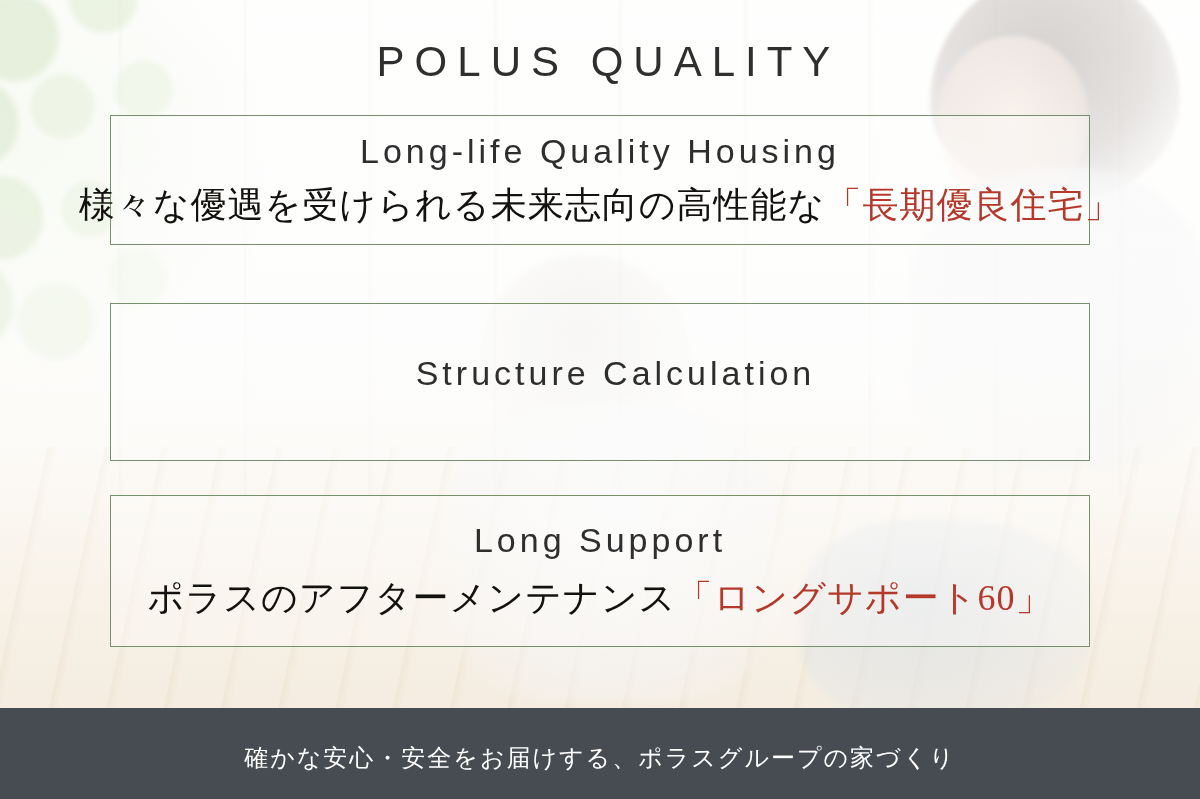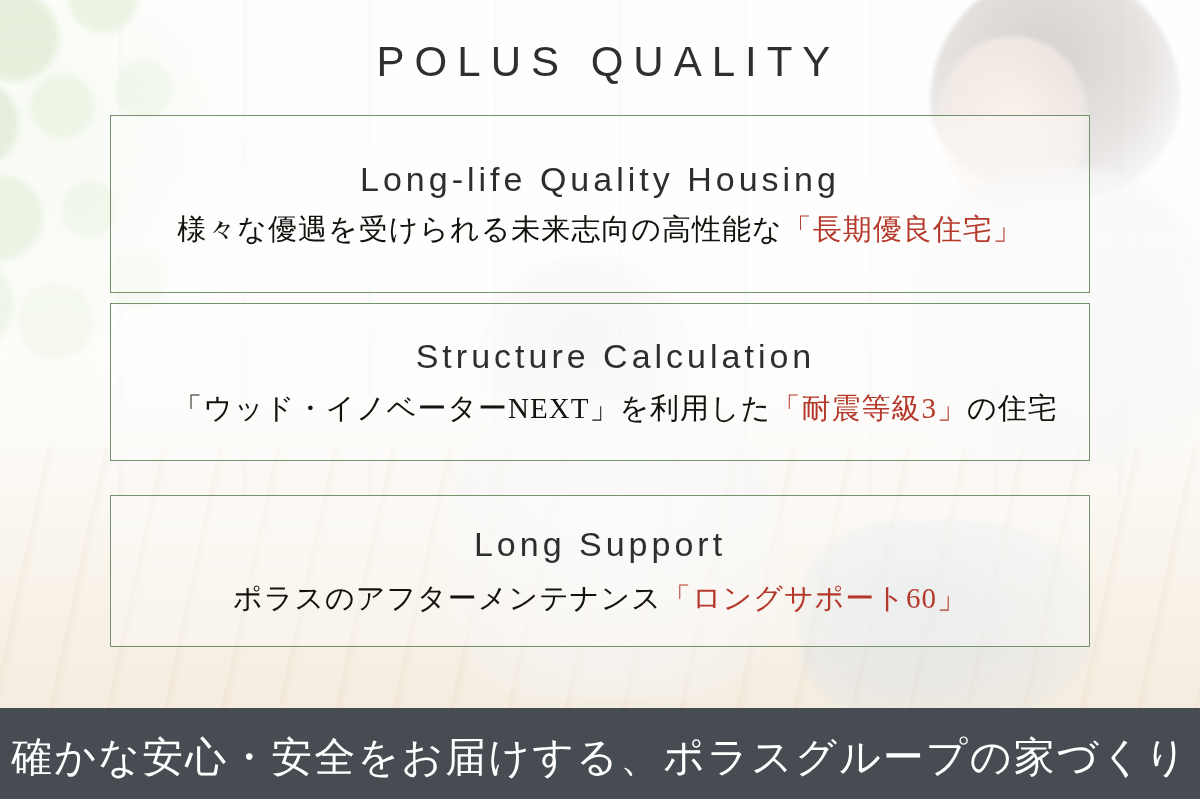--- a/index.html
+++ b/index.html
@@ -169,40 +169,40 @@
     left: 110px;
     width: 980px;
     border: 1px solid #768f6d;
     box-sizing: border-box;
     background: rgba(255,255,255,0.30);
     display: flex;
     flex-direction: column;
     align-items: center;
     justify-content: center;
   }
-  .card-1 { top: 115px; height: 178px; }
+  .card-1 { top: 115px; height: 130px; }
   .card-2 { top: 303px; height: 158px; padding-left: 31px; }
   .card-3 { top: 495px; height: 152px; justify-content: center; }
 
   .card-en {
     font-family: "Liberation Sans", "DejaVu Sans", sans-serif;
     font-size: 34px;
     font-weight: 300;
     letter-spacing: 4px;
     color: #2e2e2e;
     white-space: nowrap;
     line-height: 1.1;
   }
   .card-1 .card-en { margin-bottom: 14px; }
   .card-2 .card-en { margin-bottom: 16px; }
   .card-3 .card-en { margin-bottom: 18px; }
 
   .card-ja {
     font-family: "Liberation Serif", "DejaVu Serif", serif;
-    font-size: 29px;
+    font-size: 36px;
     letter-spacing: 1px;
     color: #14120f;
     white-space: nowrap;
     line-height: 1.2;
   }
   .hl {
     color: #b5392b;
   }
 
   .footer-bar {
@@ -210,21 +210,21 @@
     left: 0; right: 0;
     top: 708px;
     height: 91px;
     background: #474c52;
     display: flex;
     align-items: center;
     justify-content: center;
   }
   .footer-text {
     font-family: "Liberation Serif", "DejaVu Serif", serif;
-    font-size: 41px;
+    font-size: 24px;
     letter-spacing: 2px;
     color: #ffffff;
     white-space: nowrap;
     margin-top: 8px;
   }
 </style>
 </head>
 <body>
 
 <div class="stage">
@@ -249,23 +249,20 @@
 
     <div class="card card-1">
       <div class="card-en">Long-life Quality Housing</div>
       <div class="card-ja">
         <span>様々な優遇を受けられる未来志向の高性能な</span><span class="hl">「長期優良住宅」</span><span></span>
       </div>
     </div>
 
     <div class="card card-2">
       <div class="card-en">Structure Calculation</div>
-      <div class="card-ja">
-        <span>「ウッド・イノベーターNEXT」を利用した</span><span class="hl">「耐震等級3」</span><span>の住宅</span>
-      </div>
     </div>
 
     <div class="card card-3">
       <div class="card-en">Long Support</div>
       <div class="card-ja">
         <span>ポラスのアフターメンテナンス</span><span class="hl">「ロングサポート60」</span><span></span>
       </div>
     </div>
 
     <div class="footer-bar">

